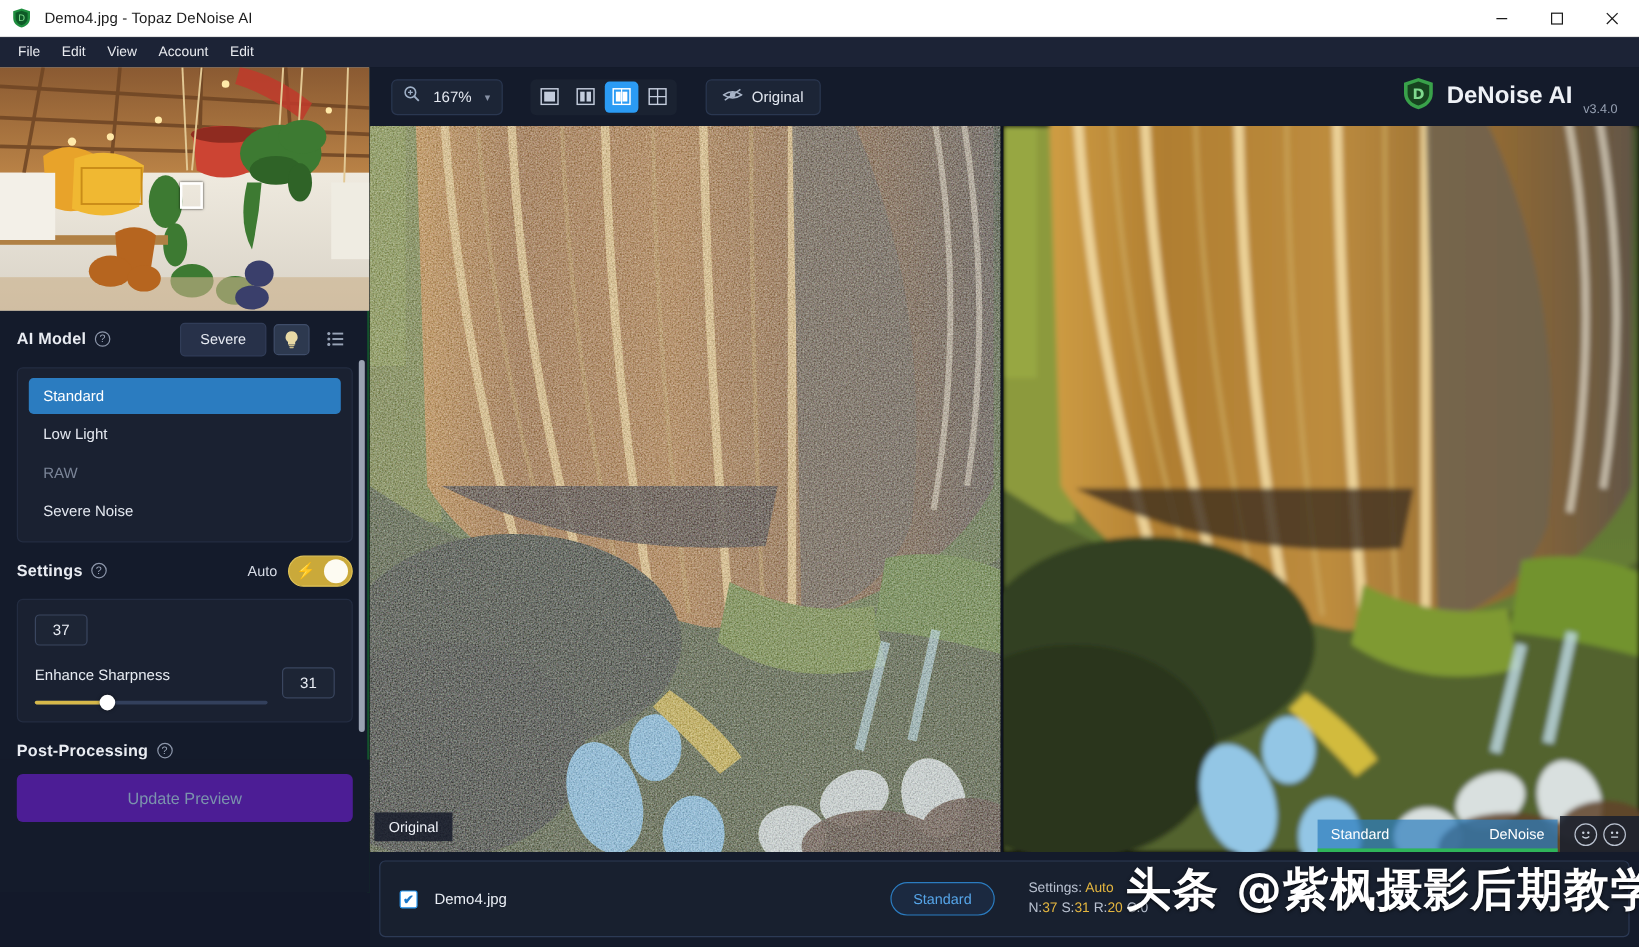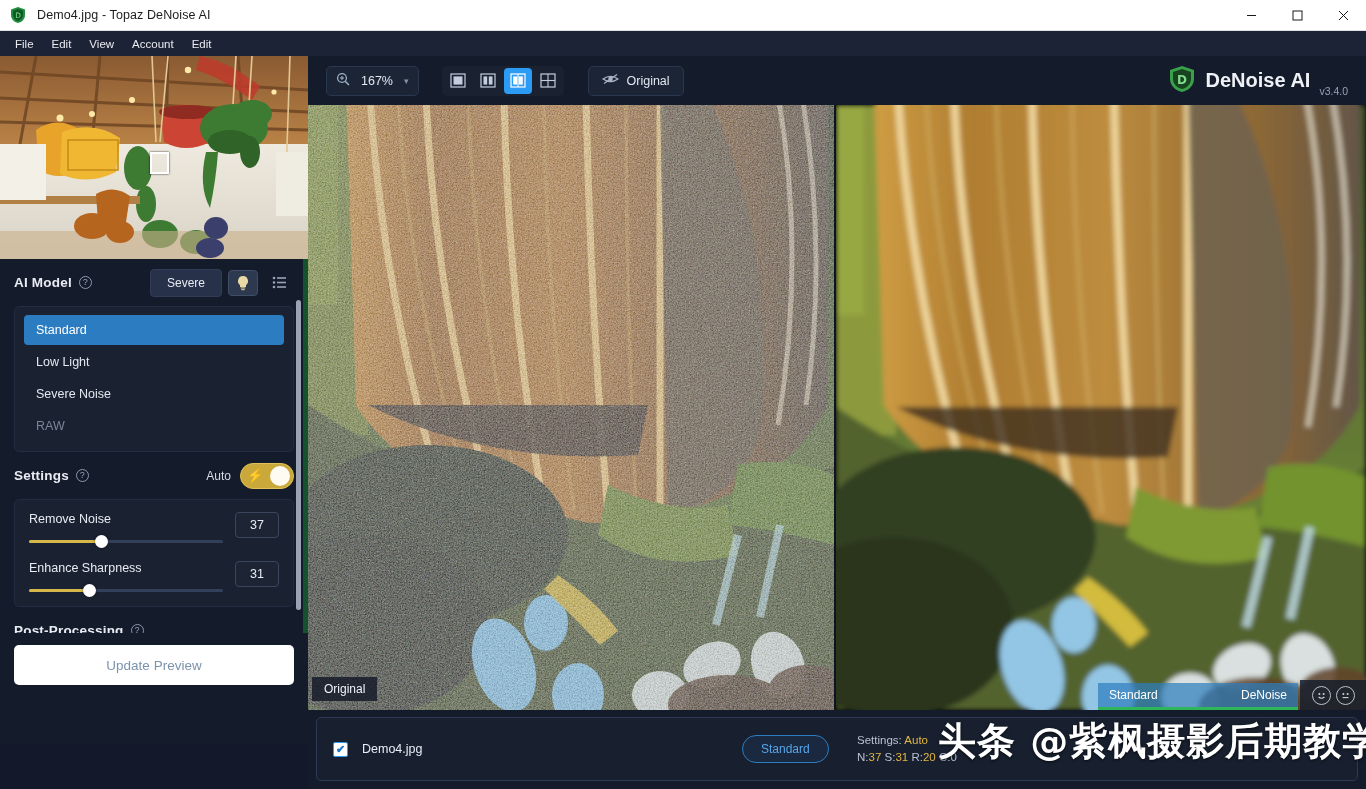--- a/index.html
+++ b/index.html
@@ -36,21 +36,21 @@
     display: flex; align-items: center; padding-left: 6px;
   }
   .menu-item {
     font-size: 11.5px; color: #e8eaef; padding: 4px 9px; border-radius: 2px;
   }
 
   
   .leftpanel {
     position: absolute; left: 0; top: 56px; width: 308px; height: 688px;
     background: #141b2b;
-    border-right: 5px solid #14532d;
+    border-right: 2px solid #14532d;
   }
   .navigator {
     position: relative; width: 308px; height: 203px; overflow: hidden;
     background: #222;
   }
   .nav-viewbox {
     position: absolute; left: 150px; top: 96px; width: 19px; height: 22px;
     border: 2px solid #ffffff; box-shadow: 0 0 2px rgba(0,0,0,.8);
   }
 
@@ -126,21 +126,21 @@
   .panel-scrollbar {
     position: absolute; right: 2px; top: 244px; width: 5px; height: 310px;
     background: #9aa3b3; border-radius: 3px;
   }
 
   .bottom-actions {
     position: absolute; left: 0; bottom: 0; width: 308px; height: 111px;
     background: #141b2b; padding: 12px 14px 14px 14px;
   }
   .btn-update {
-    width: 100%; height: 40px; border-radius: 5px; background: #ffffff;
+    width: 100%; height: 40px; border-radius: 5px; background: #4c1d95;
     color: #7b93ad; font-size: 13.5px; display: flex; align-items: center;
     justify-content: center; margin-bottom: 10px;
   }
   .btn-save {
     width: 100%; height: 40px; border-radius: 5px; background: #2b9bf4;
     color: #ffffff; font-size: 14px; font-weight: 600;
     display: flex; align-items: center; justify-content: center; gap: 9px;
   }
 
   
@@ -395,44 +395,37 @@
               <circle cx="2" cy="11" r="1.3"></circle>
                 <rect x="5" y="10.2" width="9" height="1.6"></rect>
             </g>
           </svg>
         </span>
       </div>
 
       <div class="model-card">
         <div class="model-item selected">Standard</div>
         <div class="model-item">Low Light</div>
+        <div class="model-item disabled">RAW</div>
         <div class="model-item">Severe Noise</div>
-        <div class="model-item disabled">RAW</div>
       </div>
 
       <div class="section-head">
         <span class="section-title">Settings</span>
         <span class="help-icon">?</span>
         <span class="spacer"></span>
         <span class="auto-label">Auto</span>
         <div class="toggle">
           <span class="bolt">⚡</span>
           <span class="knob"></span>
         </div>
       </div>
 
       <div class="settings-card">
         <div class="slider-row">
-          <div class="slider-left">
-            <div class="slider-name">Remove Noise</div>
-            <div class="track">
-              <div class="fill" style="width:37%"></div>
-              <div class="knob" style="left:37%"></div>
-            </div>
-          </div>
           <div class="numbox">37</div>
         </div>
         <div style="height:18px"></div>
         <div class="slider-row">
           <div class="slider-left">
             <div class="slider-name">Enhance Sharpness</div>
             <div class="track">
               <div class="fill" style="width:31%"></div>
               <div class="knob" style="left:31%"></div>
             </div>

